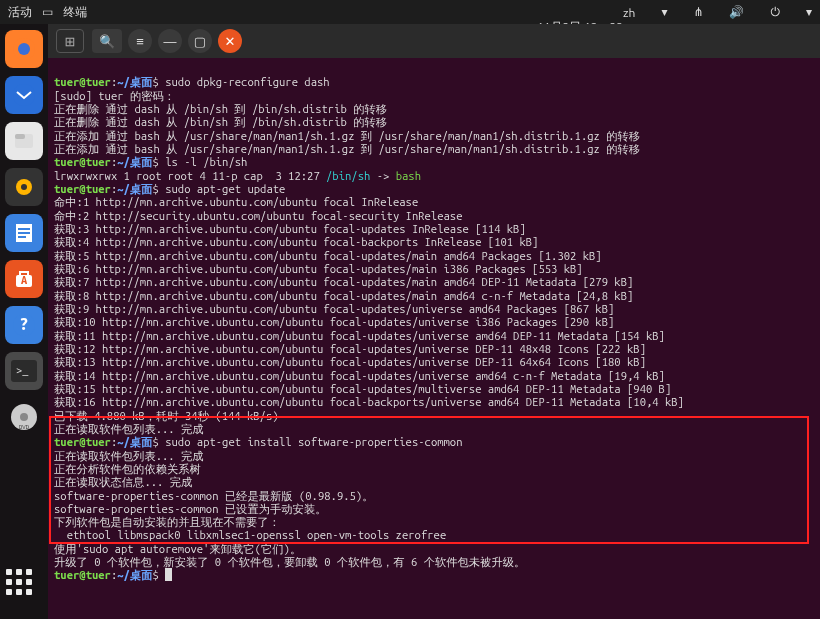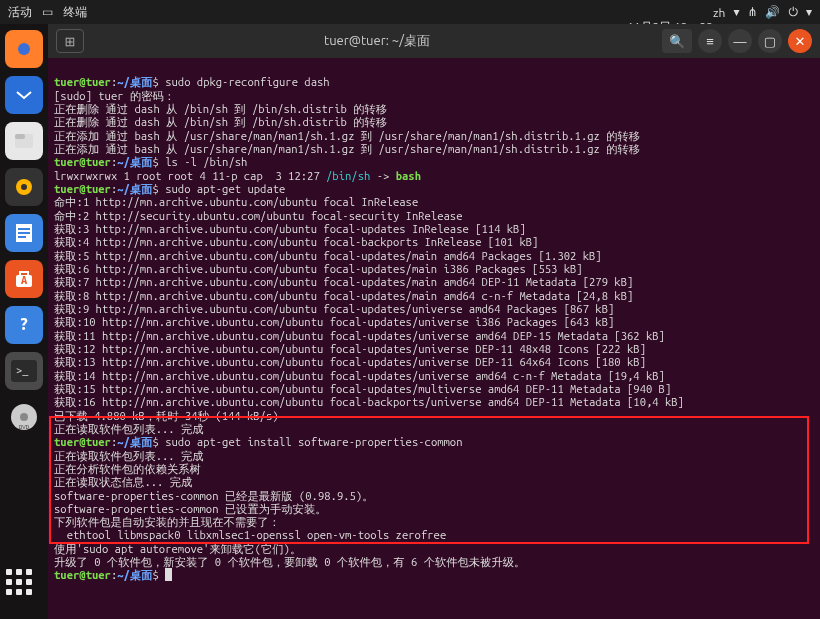--- a/index.html
+++ b/index.html
@@ -16,21 +16,21 @@
   background: #1d1d1d;
   color: #ddd;
   display: flex;
   align-items: center;
   padding: 0 8px;
   font-family: "Ubuntu", sans-serif;
   font-size: 12px;
 }
 .topbar .left { display:flex; gap:10px; align-items:center; }
 .topbar .center { flex: 1; text-align: right; margin-top: 31px; }
-.topbar .right { display:flex; gap:8px; align-items:center; }
+.topbar .right { display:flex; gap:26px; align-items:center; }
 .dock {
   position: absolute;
   left: 0; top: 24px; bottom: 0;
   width: 48px;
   background: rgba(20,20,20,0.9);
   display: flex;
   flex-direction: column;
   align-items: center;
   padding-top: 6px;
   gap: 8px;
@@ -91,21 +91,21 @@
   color:#ddd;
   line-height:1.18;
   font-size:11.3px;
   white-space:pre;
   overflow:hidden;
   position:relative;
 }
 .p-user { color:#7bdc4c; font-weight:bold;margin-top:10px; }
 .p-path { color:#6aa6ff; font-weight:bold; }
 .p-link { color:#33d4d4; }
-.p-target { color:#7bdc4c; font-weight:bold;margin-top:34px; }
+.p-target { color:#7bdc4c; font-weight:normal;margin-top:34px; }
 
 .redbox {
   position:absolute;
   border:2px solid #ff2020;
   pointer-events:none;
 }
 .cursor-block {
   display:inline-block;
   width:7px; height:13px;
   background:#ddd;
@@ -201,21 +201,20 @@
       <span></span>
       <span></span>
       <span></span>
       <span></span>
   </div>
 </div>
 
 <div class="window">
   <div class="titlebar">
     <div class="tabbtn">⊞</div>
-    <div class="title">tuer@tuer: ~/桌面</div>
     <div class="searchbox">🔍</div>
     <div class="ctrl hbtn">≡</div>
     <div class="ctrl hbtn">—</div>
     <div class="ctrl hbtn">▢</div>
     <div class="ctrl close">✕</div>
   </div>
 
   <div class="term">
 <span class="p-user">tuer@tuer</span><span>:</span><span class="p-path">~/桌面</span><span>$ </span><span>sudo dpkg-reconfigure dash</span>
 <span>[sudo] tuer 的密码：</span>
@@ -228,22 +227,22 @@
 <span class="p-user">tuer@tuer</span><span>:</span><span class="p-path">~/桌面</span><span>$ </span><span>sudo apt-get update</span>
 <span>命中:1 http://mn.archive.ubuntu.com/ubuntu focal InRelease</span>
 <span>命中:2 http://security.ubuntu.com/ubuntu focal-security InRelease</span>
 <span>获取:3 http://mn.archive.ubuntu.com/ubuntu focal-updates InRelease [114 kB]</span>
 <span>获取:4 http://mn.archive.ubuntu.com/ubuntu focal-backports InRelease [101 kB]</span>
 <span>获取:5 http://mn.archive.ubuntu.com/ubuntu focal-updates/main amd64 Packages [1.302 kB]</span>
 <span>获取:6 http://mn.archive.ubuntu.com/ubuntu focal-updates/main i386 Packages [553 kB]</span>
 <span>获取:7 http://mn.archive.ubuntu.com/ubuntu focal-updates/main amd64 DEP-11 Metadata [279 kB]</span>
 <span>获取:8 http://mn.archive.ubuntu.com/ubuntu focal-updates/main amd64 c-n-f Metadata [24,8 kB]</span>
 <span>获取:9 http://mn.archive.ubuntu.com/ubuntu focal-updates/universe amd64 Packages [867 kB]</span>
-<span>获取:10 http://mn.archive.ubuntu.com/ubuntu focal-updates/universe i386 Packages [643 kB]</span>
-<span>获取:11 http://mn.archive.ubuntu.com/ubuntu focal-updates/universe amd64 DEP-15 Metadata [362 kB]</span>
+<span>获取:10 http://mn.archive.ubuntu.com/ubuntu focal-updates/universe i386 Packages [290 kB]</span>
+<span>获取:11 http://mn.archive.ubuntu.com/ubuntu focal-updates/universe amd64 DEP-11 Metadata [154 kB]</span>
 <span>获取:12 http://mn.archive.ubuntu.com/ubuntu focal-updates/universe DEP-11 48x48 Icons [222 kB]</span>
 <span>获取:13 http://mn.archive.ubuntu.com/ubuntu focal-updates/universe DEP-11 64x64 Icons [180 kB]</span>
 <span>获取:14 http://mn.archive.ubuntu.com/ubuntu focal-updates/universe amd64 c-n-f Metadata [19,4 kB]</span>
 <span>获取:15 http://mn.archive.ubuntu.com/ubuntu focal-updates/multiverse amd64 DEP-11 Metadata [940 B]</span>
 <span>获取:16 http://mn.archive.ubuntu.com/ubuntu focal-backports/universe amd64 DEP-11 Metadata [10,4 kB]</span>
 <span>已下载 4.880 kB，耗时 34秒 (144 kB/s)</span>
 <span>正在读取软件包列表... 完成</span>
 <span class="p-user">tuer@tuer</span><span>:</span><span class="p-path">~/桌面</span><span>$ </span><span>sudo apt-get install software-properties-common</span>
 <span>正在读取软件包列表... 完成</span>
 <span>正在分析软件包的依赖关系树</span>

